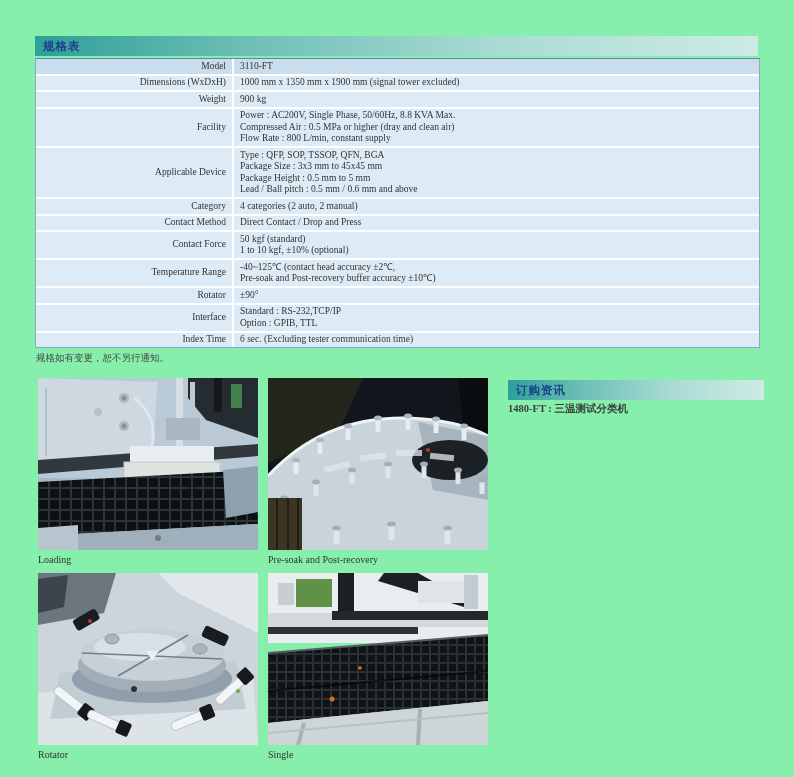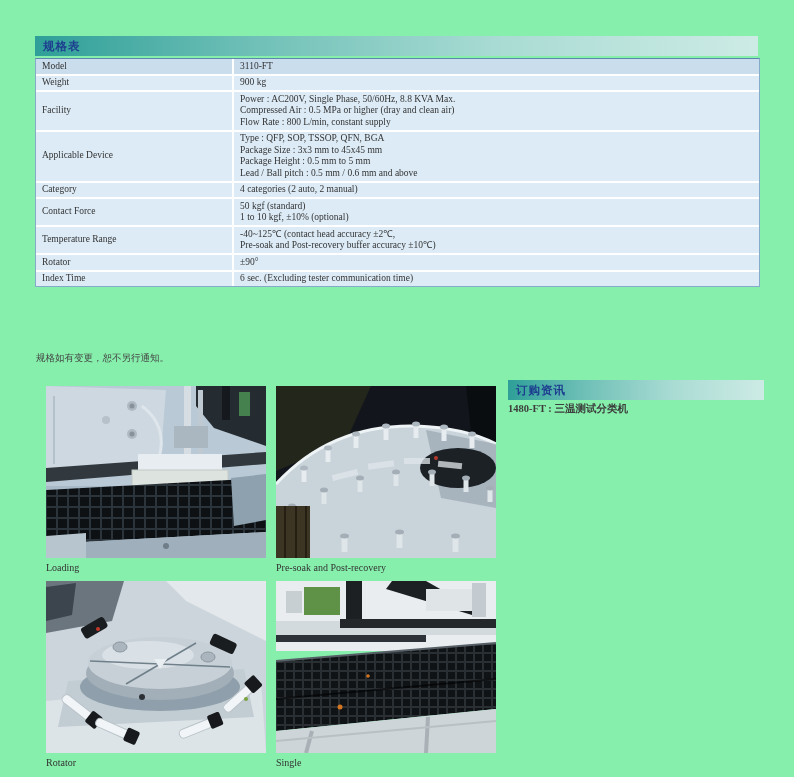--- a/index.html
+++ b/index.html
@@ -25,29 +25,29 @@
     border:1px solid #86aac9;border-top:1px solid #5d87ad;
   }
   table.spec{
     width:100%;border-collapse:collapse;table-layout:fixed;
     font-size:9.5px;line-height:11.5px;color:#333;
   }
   table.spec td{
     background:#dcebf6;padding:1.5px 6px;vertical-align:middle;
   }
   table.spec tr + tr td{border-top:2px solid #ffffff;}
-  table.spec td.lbl{width:184px;border-right:2px solid #ffffff;}
+  table.spec td.lbl{width:184px;border-right:2px solid #ffffff;text-align:right;}
   table.spec tr.first td{background:#c9dded;}
 
   .note{
     position:absolute;left:36px;top:352px;font-size:9.5px;color:#444;
   }
 
   
-  figure{margin:8px;position:absolute;width:196px;}
+  figure{margin:0;position:absolute;width:196px;}
   figure svg{display:block;width:220px;height:172px;}
   figcaption{font-size:10px;color:#333;margin-top:4px;}
   #ph1{left:38px;top:378px;}
   #ph2{left:268px;top:378px;}
   #ph3{left:38px;top:573px;}
   #ph4{left:268px;top:573px;}
 
   .order-text{
     position:absolute;left:508px;top:402px;font-size:10.5px;font-weight:bold;color:#3c3c3c;
   }
@@ -64,20 +64,26 @@
   <div class="tblwrap">
     <table class="spec">
       <tbody>
         <tr class="first">
           <td class="lbl">Model</td>
           <td>
               <div>3110-FT</div>
             </td>
         </tr>
         <tr>
+          <td class="lbl">Dimensions (WxDxH)</td>
+          <td>
+              <div>1000 mm x 1350 mm x 1900 mm (signal tower excluded)</div>
+            </td>
+        </tr>
+        <tr>
           <td class="lbl">Weight</td>
           <td>
               <div>900 kg</div>
             </td>
         </tr>
         <tr>
           <td class="lbl">Facility</td>
           <td>
             <div>Power : AC200V, Single Phase, 50/60Hz, 8.8 KVA Max.</div>
             <div>Compressed Air : 0.5 MPa or higher (dray and clean air)</div>
@@ -93,38 +99,51 @@
             <div>Lead / Ball pitch : 0.5 mm / 0.6 mm and above</div>
           </td>
         </tr>
         <tr>
           <td class="lbl">Category</td>
           <td>
               <div>4 categories (2 auto, 2 manual)</div>
             </td>
         </tr>
         <tr>
+          <td class="lbl">Contact Method</td>
+          <td>
+              <div>Direct Contact / Drop and Press</div>
+            </td>
+        </tr>
+        <tr>
           <td class="lbl">Contact Force</td>
           <td>
             <div>50 kgf (standard)</div>
             <div>1 to 10 kgf, ±10% (optional)</div>
           </td>
         </tr>
         <tr>
           <td class="lbl">Temperature Range</td>
           <td>
             <div>-40~125℃ (contact head accuracy ±2℃,</div>
             <div>Pre-soak and Post-recovery buffer accuracy ±10℃)</div>
           </td>
         </tr>
         <tr>
           <td class="lbl">Rotator</td>
           <td>
               <div>±90°</div>
             </td>
+        </tr>
+        <tr>
+          <td class="lbl">Interface</td>
+          <td>
+            <div>Standard : RS-232,TCP/IP</div>
+            <div>Option : GPIB, TTL</div>
+          </td>
         </tr>
         <tr>
           <td class="lbl">Index Time</td>
           <td>
               <div>6 sec. (Excluding tester communication time)</div>
             </td>
         </tr>
       </tbody>
     </table>
   </div>

